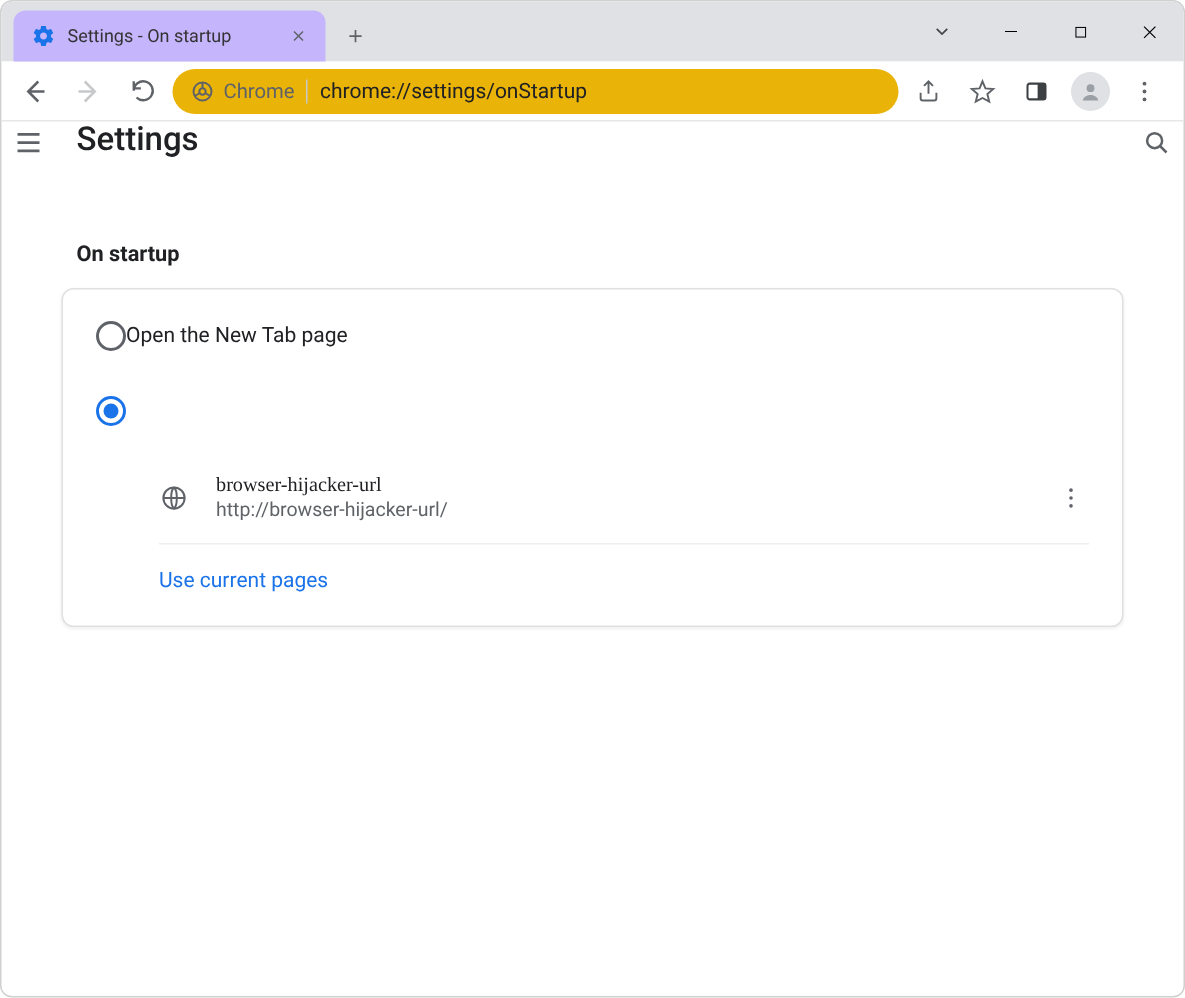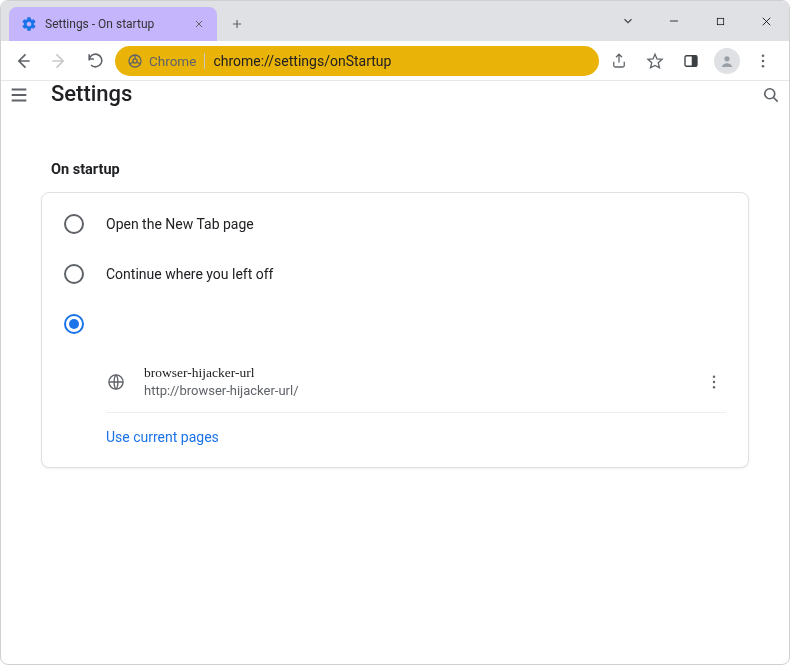--- a/index.html
+++ b/index.html
@@ -30,21 +30,21 @@
 
 .settings-header { height: 58px; display: flex; align-items: flex-start; padding: 0 4px; }
 .hamburger { width: 28px; height: 28px; display: flex; align-items: center; justify-content: center; margin-right: 18px; }
 .settings-title { font-size: 22px; font-weight: 500; color: #202124; }
 .settings-search { margin-left: auto; width: 28px; height: 28px; display: flex; align-items: center; justify-content: center; }
 
 
 .content { padding: 10px 40px 0 40px; }
 .section-label { font-size: 14.5px; color: #202124; font-weight: 700; padding: 12px 10px 14px 10px; }
 .card { border: 1px solid #e0e0e0; border-radius: 8px; box-shadow: 0 1px 2px rgba(60,64,67,0.08); background: #fff; padding: 6px 0; }
-.radio-row { display: flex; align-items: center; height: 50px; padding: 0 22px; gap: 22px; }
+.radio-row { display: flex; align-items: center; height: 50px; padding: 0 22px; }
 .radio { width: 20px; height: 20px; border: 2px solid #5f6368; border-radius: 50%; display: flex; align-items: center; justify-content: center; flex-shrink: 0; }
 .radio.selected { border-color: #1a73e8; }
 .radio.selected::after { content: ""; width: 10px; height: 10px; background: #1a73e8; border-radius: 50%; }
 .radio-label { font-size: 14px; color: #202124; }
 
 .sub { padding: 2px 22px 0 64px; }
 .entry-row { display: flex; align-items: center; padding: 14px 0; gap: 18px; }
 .globe { width: 20px; height: 20px; color: #5f6368; flex-shrink: 0; }
 .entry-text .t1 { font-size: 13.5px; color: #202124; margin-bottom: 2px; font-family: Liberation Serif, serif; }
 .entry-text .t2 { font-size: 13px; color: #5f6368; }
@@ -179,24 +179,20 @@
 
 <div class="content">
   <div class="section-label">On startup</div>
   <div class="card">
 
     <div class="radio-row">
       <span class="radio"></span>
       <span class="radio-label">Open the New Tab page</span>
     </div>
 
-    <div class="radio-row">
-      <span class="radio"></span>
-      <span class="radio-label">Continue where you left off</span>
-    </div>
 
     <div class="radio-row">
       <span class="radio selected"></span>
     </div>
 
     <div class="sub">
       <div class="entry-row">
         <span class="globe">
           <svg viewBox="0 0 24 24" width="20" height="20">
               <circle cx="12" cy="12" r="8.5" fill="none" stroke="#5f6368" stroke-width="1.6"></circle>

